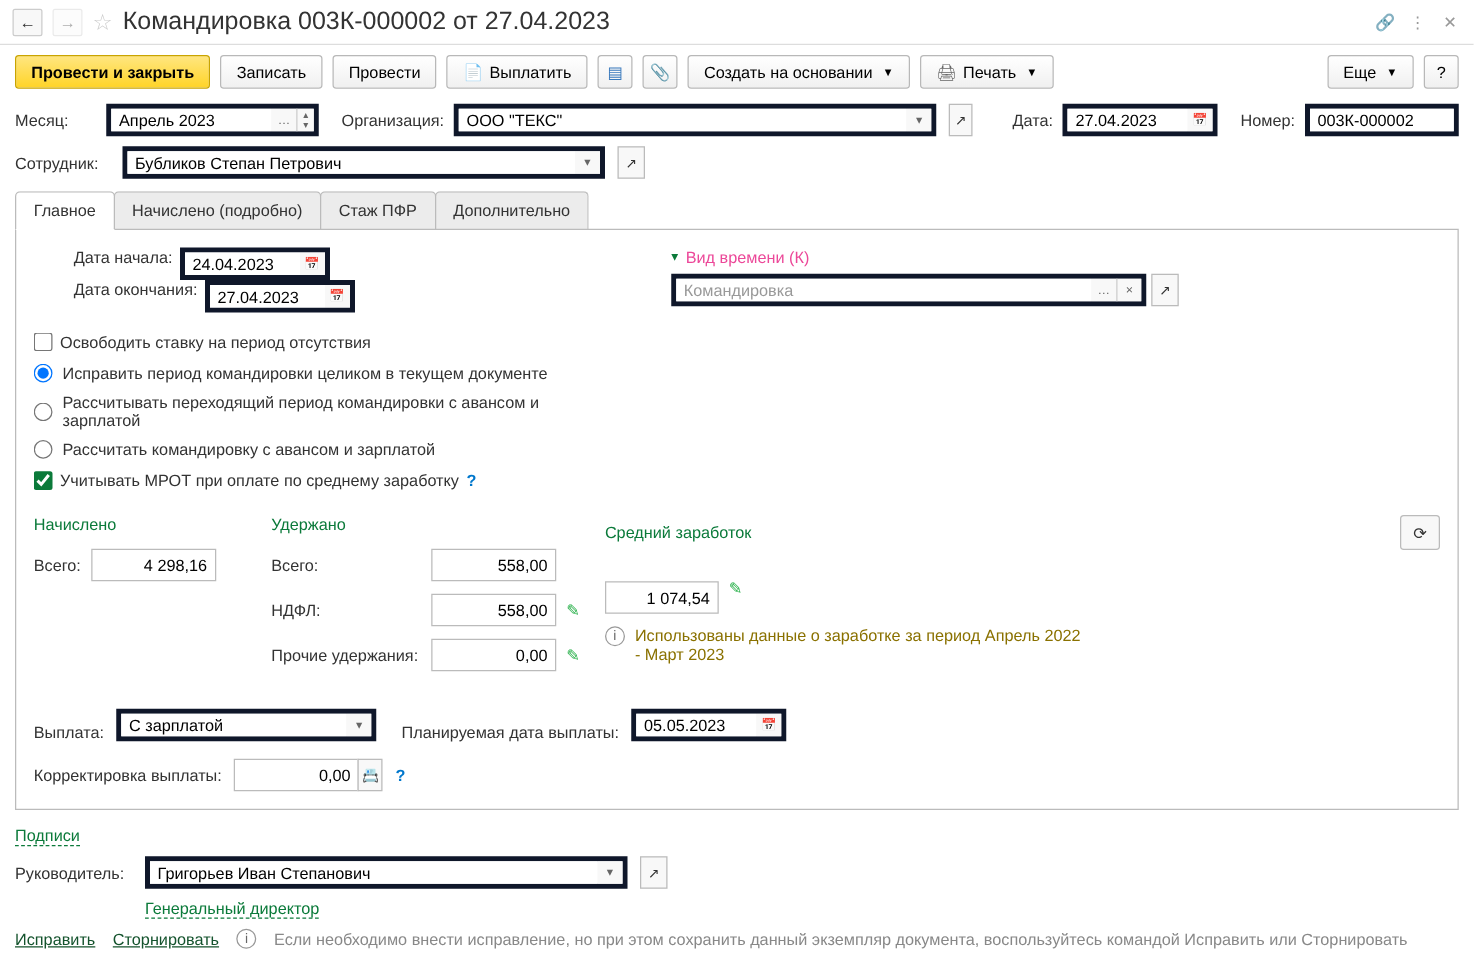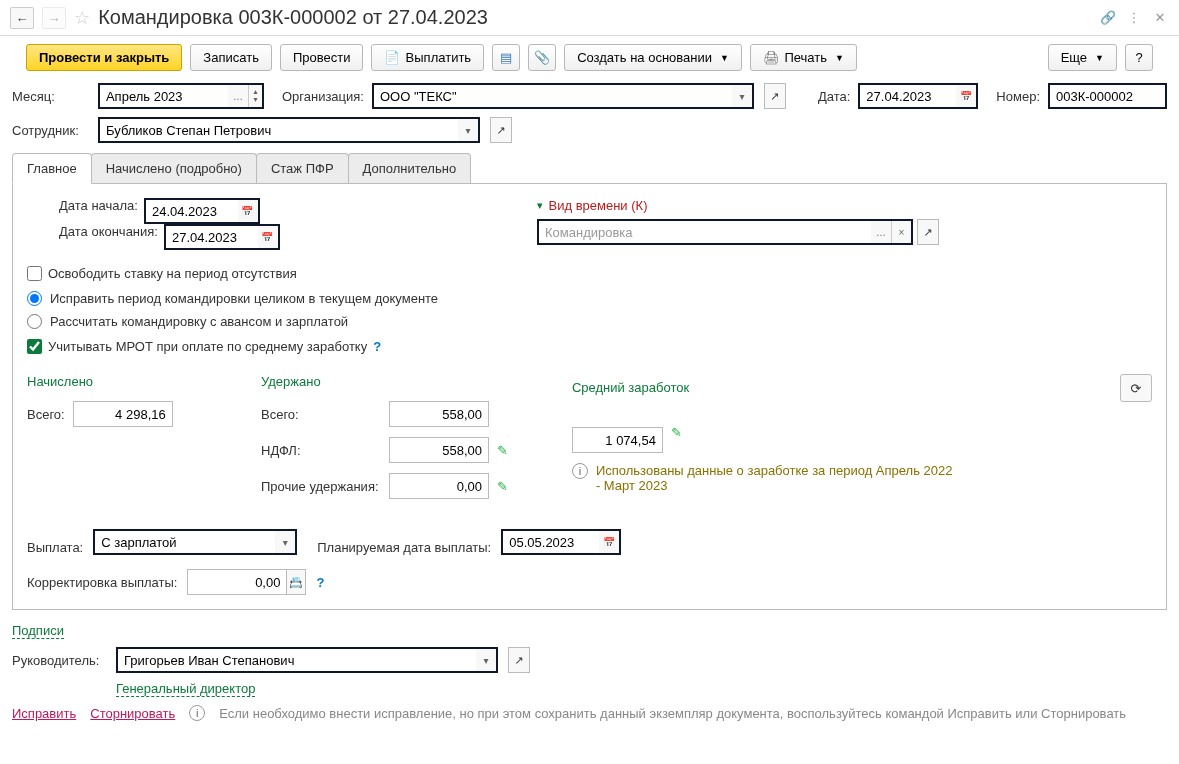--- a/index.html
+++ b/index.html
@@ -5,60 +5,60 @@
 * { box-sizing: border-box; margin: 0; padding: 0; }
 body { font-family: Arial, sans-serif; font-size: 13px; color: #333; background: #fff; width: 1179px; height: 764px; overflow: hidden; }
 
 .header { display: flex; align-items: center; padding: 6px 10px; border-bottom: 1px solid #ddd; gap: 8px; }
 .nav-btn { width: 24px; height: 22px; border: 1px solid #ccc; background: #f8f8f8; display: inline-flex; align-items: center; justify-content: center; cursor: pointer; border-radius: 2px; }
 .nav-btn.disabled { opacity: 0.4; }
 .star-icon { color: #ccc; font-size: 18px; }
 .title { font-size: 20px; font-weight: normal; flex: 1; color: #333; }
 .hdr-icon { width: 18px; height: 18px; color: #999; display: inline-flex; align-items: center; justify-content: center; cursor: pointer; }
 
-.toolbar { display: flex; align-items: center; padding: 8px 26px; gap: 8px; flex-wrap: wrap; }
+.toolbar { display: flex; align-items: center; padding: 8px 12px; gap: 8px; flex-wrap: wrap; }
 .btn { border: 1px solid #b8b8b8; background: linear-gradient(#fff,#f0f0f0); padding: 5px 12px; border-radius: 3px; cursor: pointer; font-size: 13px; display: inline-flex; align-items: center; gap: 5px; }
 .btn-primary { background: linear-gradient(#ffe680,#ffd428); border-color: #c9a400; font-weight: bold; }
 .btn-icon { width: 28px; padding: 5px; justify-content: center; }
 .dropdown-caret { font-size: 9px; margin-left: 3px; }
 .spacer { flex: 1; }
 
 .form-row { display: flex; align-items: center; padding: 4px 12px; gap: 8px; }
 .label { font-size: 13px; color: #333; white-space: nowrap; }
-.input-group { display: inline-flex; border: 2px solid #0f172a; background: #fff; height: 26px; }
+.input-group { display: inline-flex; border: 4px solid #0f172a; background: #fff; height: 26px; }
 .input-group input { border: none; padding: 0 6px; font-size: 13px; outline: none; }
 .input-group .ig-btn { width: 20px; background: #f8f8f8; border-left: 1px solid #ccc; display: flex; align-items: center; justify-content: center; cursor: pointer; font-size: 10px; color: #666; }
 .input-group .ig-btn:first-of-type { border-left: none; }
 .ext-btn { width: 22px; height: 26px; border: 1px solid #bbb; background: #f8f8f8; display: inline-flex; align-items: center; justify-content: center; cursor: pointer; font-size: 11px; margin-left: 2px; }
 
 .tabs { display: flex; padding: 0 12px; margin-top: 6px; }
 .tab { padding: 7px 14px; border: 1px solid #bbb; background: #ececec; cursor: pointer; font-size: 13px; border-bottom: none; margin-right: -1px; border-radius: 4px 4px 0 0; }
 .tab.active { background: #fff; border-bottom: 1px solid #fff; position: relative; z-index: 2; }
 
 .tab-content { border: 1px solid #bbb; margin: 0 12px; padding: 14px; position: relative; top: -1px; }
 
 .inline-field { display: inline-flex; align-items: flex-start; gap: 6px; margin-right: 20px; margin-left: 32px; }
 
 .checkbox-row { display: flex; align-items: center; gap: 6px; padding: 6px 0; }
 .checkbox-row input[type=checkbox] { width: 15px; height: 15px; }
 
 .section-label { font-size: 13px; padding: 10px 0 4px; }
 .radio-row { display: flex; align-items: center; gap: 8px; padding: 4px 0; }
 .radio-row input[type=radio] { width: 15px; height: 15px; }
 
-.totals { display: flex; gap: 64px; margin-top: 14px; }
+.totals { display: flex; gap: 20px; margin-top: 14px; }
 .totals-col { display: flex; flex-direction: column; gap: 10px; min-width: 170px; }
 .totals-hdr { color: #0b7a3a; font-size: 13px; margin-bottom: 2px; }
 .totals-row { display: flex; align-items: center; gap: 8px; }
 .num-input { border: 1px solid #bbb; height: 26px; padding: 0 6px; text-align: right; font-size: 13px; width: 100px; }
 .pencil { color: #2bb14c; font-size: 13px; cursor: pointer; }
 .info-i { width:16px; height:16px; border:1px solid #999; border-radius:50%; display:inline-flex; align-items:center; justify-content:center; font-size:11px; color:#666; }
 .info-text { color: #8a7100; font-size: 13px; max-width: 360px; }
 
-.link-green { color: #be185d; text-decoration: underline; cursor: pointer; }
+.link-green { color: #14532d; text-decoration: underline; cursor: pointer; }
 .link-green-dashed { color: #0b7a3a; border-bottom: 1px dashed #0b7a3a; cursor: pointer; }
 
 .bottom-section { padding: 8px 12px; }
 .bottom-row { display: flex; align-items: center; gap: 8px; padding: 4px 0; }
 .hint-text { color: #888; font-size: 13px; }
 
 .refresh-btn { width: 32px; height: 28px; border: 1px solid #bbb; background: #f8f8f8; display: inline-flex; align-items: center; justify-content: center; cursor: pointer; border-radius: 3px; }
 
 .chevron-green { color: #0b7a3a; font-size: 11px; }
 .q-blue { color: #0077cc; font-weight: bold; }
@@ -169,32 +169,36 @@
       <div class="checkbox-row" style="margin-top:10px">
         <input type="checkbox" style="">
         <span>Освободить ставку на период отсутствия</span>
       </div>
       <div class="radio-row">
         <input type="radio" name="calc" checked="" style="">
         <span>Исправить период командировки целиком в текущем документе</span>
       </div>
       <div class="radio-row">
         <input type="radio" name="calc" style="">
+        <span>Рассчитывать переходящий период командировки с авансом и зарплатой</span>
+      </div>
+      <div class="radio-row">
+        <input type="radio" name="calc" style="">
         <span>Рассчитать командировку с авансом и зарплатой</span>
       </div>
       <div class="checkbox-row">
         <input type="checkbox" checked="" style="accent-color: rgb(11, 122, 58);">
         <span>Учитывать МРОТ при оплате по среднему заработку</span>
         <span class="q-blue">?</span>
       </div>
     </div>
     <div style="flex:1">
       <div style="display:flex; align-items:center; gap:6px; margin-bottom:6px">
         <span class="chevron-green">▾</span>
-        <span style="color:#b91c1c">Вид времени (К)</span>
+        <span style="color:#ec4899">Вид времени (К)</span>
       </div>
       <div style="display:flex; align-items:center; gap:2px">
         <div class="input-group">
           <input style="width: 332px; color: rgb(153, 153, 153);" value="Командировка">
           <div class="ig-btn">…</div>
           <div class="ig-btn">×</div>
         </div>
         <div class="ext-btn">↗</div>
       </div>
     </div>

